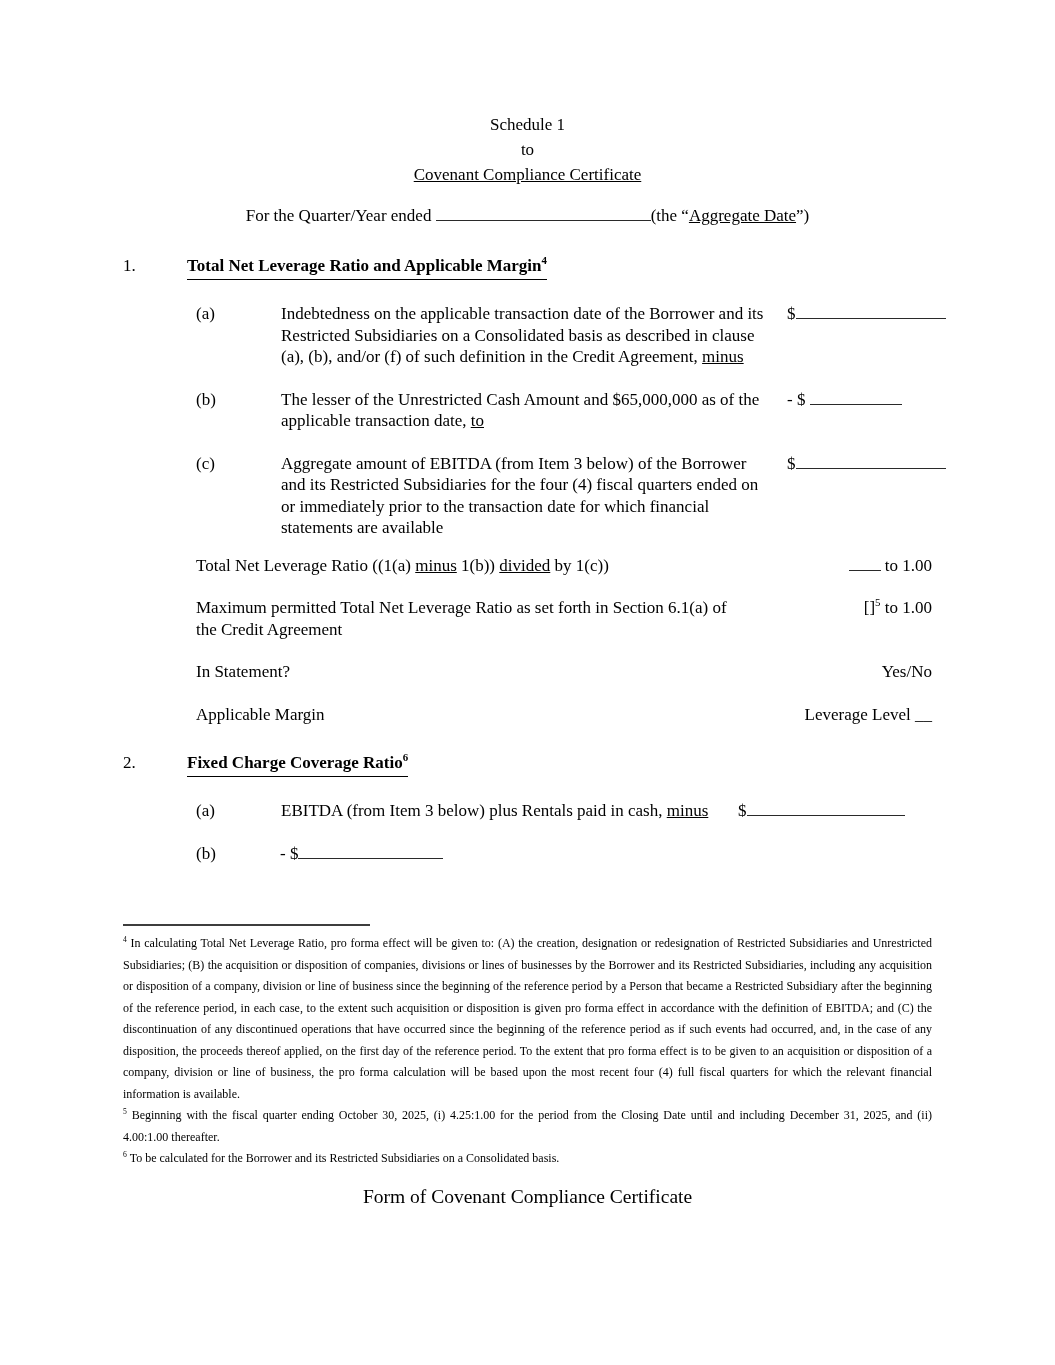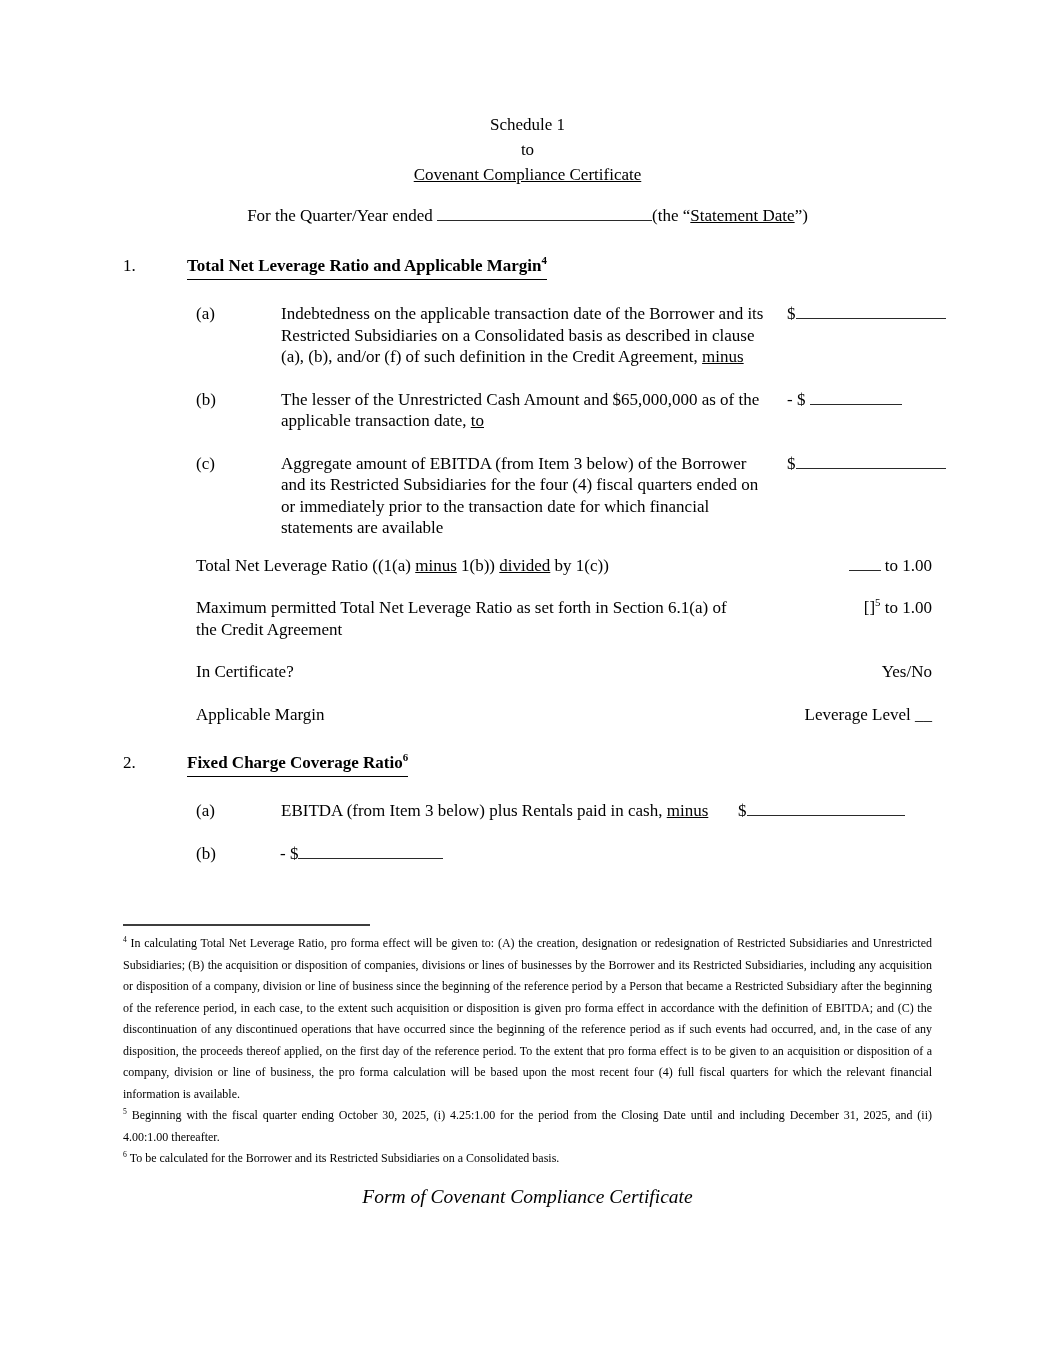--- a/index.html
+++ b/index.html
@@ -43,34 +43,34 @@
 
   .flat-row { display:flex; margin-top:21px; }
   .flat-row .txt { margin-left:73px; width:552px; flex:none; }
   .flat-row .val { flex:1; text-align:right; white-space:nowrap; }
   .flat-row.first { margin-top:16px; }
 
   .fn-sep { margin-top:60px; width:247px; border-top:2.5px solid #3d3d3d; }
   .footnotes { margin-top:7px; font-size:12px; line-height:21.5px; text-align:justify; }
   .footnotes p { margin:0; }
 
-  .footer-title { margin-top:14px; text-align:center; font-size:19.5px; line-height:26px;font-style:italic; }
+  .footer-title { margin-top:14px; text-align:center; font-size:19.5px; line-height:26px; }
 </style>
 </head>
 <body>
 
 <div class="page">
 
   <div class="center hdr-line">Schedule 1</div>
   <div class="center hdr-line">to</div>
   <div class="center hdr-line"><span class="u">Covenant Compliance Certificate</span></div>
 
   <div class="center period">
     <span>For the Quarter/Year ended</span>
-    <span class="blank bl-215"></span><span>(the “</span><span class="u">Statement Date</span><span>”)</span>
+    <span class="blank bl-215"></span><span>(the “</span><span class="u">Aggregate Date</span><span>”)</span>
   </div>
 
   <div class="sec-head">
     <div class="num">1.</div>
     <div class="ttl"><span>Total Net Leverage Ratio and Applicable Margin</span><sup>4</sup></div>
   </div>
 
   <div class="item-row">
     <div class="lbl">(a)</div>
     <div class="desc"><span>Indebtedness on the applicable transaction date of the Borrower and its Restricted Subsidiaries on a Consolidated basis as described in clause (a), (b), and/or (f) of such definition in the Credit Agreement, </span><span class="u">minus</span></div>
@@ -93,21 +93,21 @@
     <div class="txt"><span>Total Net Leverage Ratio ((1(a) </span><span class="u">minus</span><span> 1(b)) </span><span class="u">divided</span><span> by 1(c))</span></div>
     <div class="val"><span class="blank bl-32"></span> <span>to 1.00</span></div>
   </div>
 
   <div class="flat-row">
     <div class="txt">Maximum permitted Total Net Leverage Ratio as set forth in Section 6.1(a) of the Credit Agreement</div>
     <div class="val"><span>[]</span><sup>5</sup> <span>to 1.00</span></div>
   </div>
 
   <div class="flat-row">
-    <div class="txt">In Certificate?</div>
+    <div class="txt">In Statement?</div>
     <div class="val">Yes/No</div>
   </div>
 
   <div class="flat-row">
     <div class="txt">Applicable Margin</div>
     <div class="val">Leverage Level __</div>
   </div>
 
   <div class="sec-head">
     <div class="num">2.</div>

